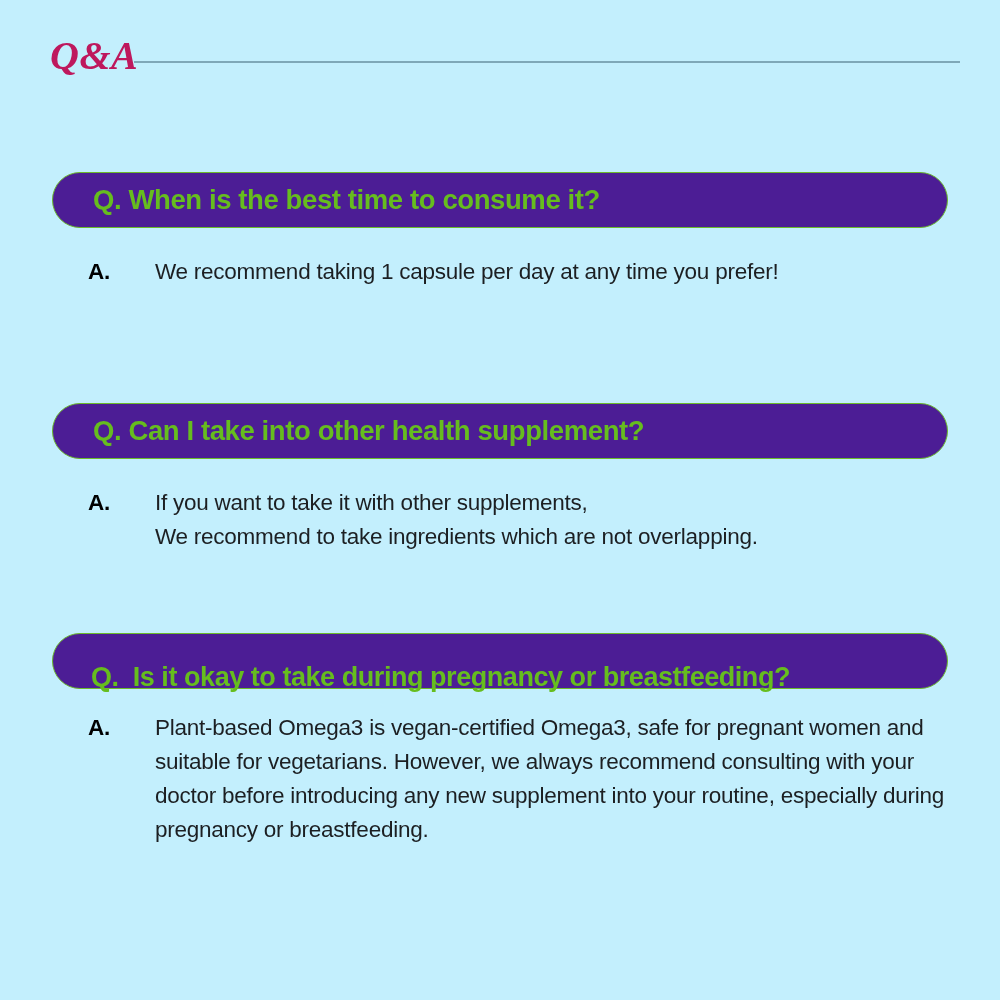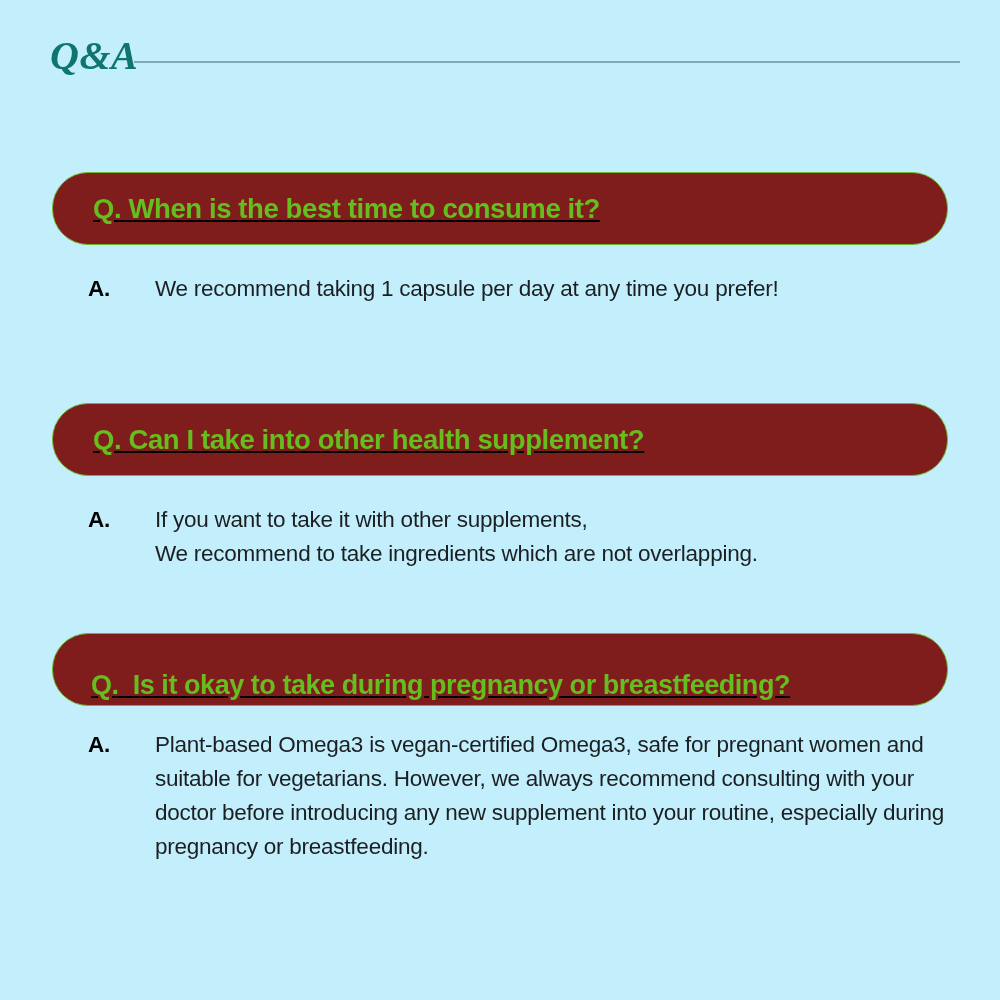--- a/index.html
+++ b/index.html
@@ -28,21 +28,21 @@
   .header-title {
     position: absolute;
     left: 50px;
     top: 36px;
     font-family: "Liberation Serif", "DejaVu Serif", serif;
     font-style: italic;
     font-weight: 700;
     font-size: 40px;
     line-height: 1;
     letter-spacing: 0.5px;
-    color: #0f766e;
+    color: #be185d;
     white-space: nowrap;
   }
   .header-rule {
     position: absolute;
     left: 134px;
     top: 61px;
     width: 826px;
     height: 2px;
     background: #7fa8b8;
   }
@@ -61,30 +61,29 @@
     width: 1000px;
   }
   .qa-item.q1 { top: 172px; }
   .qa-item.q2 { top: 403px; }
   .qa-item.q3 { top: 633px; }
 
   .question-pill {
     position: relative;
     margin-left: 52px;
     width: 896px;
-    height: 73px;
+    height: 56px;
     box-sizing: border-box;
-    background: #7f1d1d;
+    background: #4c1d95;
     border: 1.6px solid #6cb92b;
     border-radius: 36px;
     display: flex;
     align-items: center;
     padding-left: 40px;
     padding-right: 24px;
-    text-decoration: underline;
   }
   .question-text {
     font-family: "Liberation Sans", sans-serif;
     font-weight: 700;
     font-size: 27.5px;
     line-height: 1;
     letter-spacing: -0.4px;
     color: #66bd1e;
     white-space: pre;
   }

